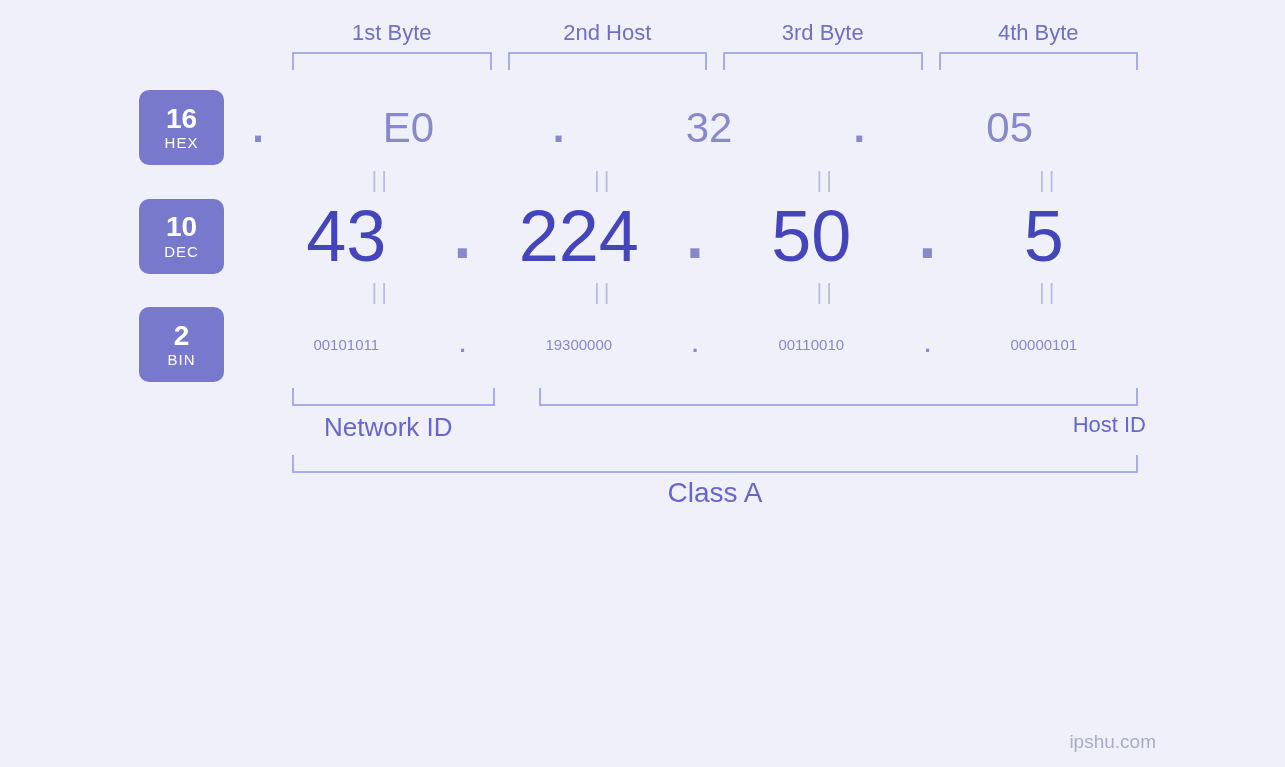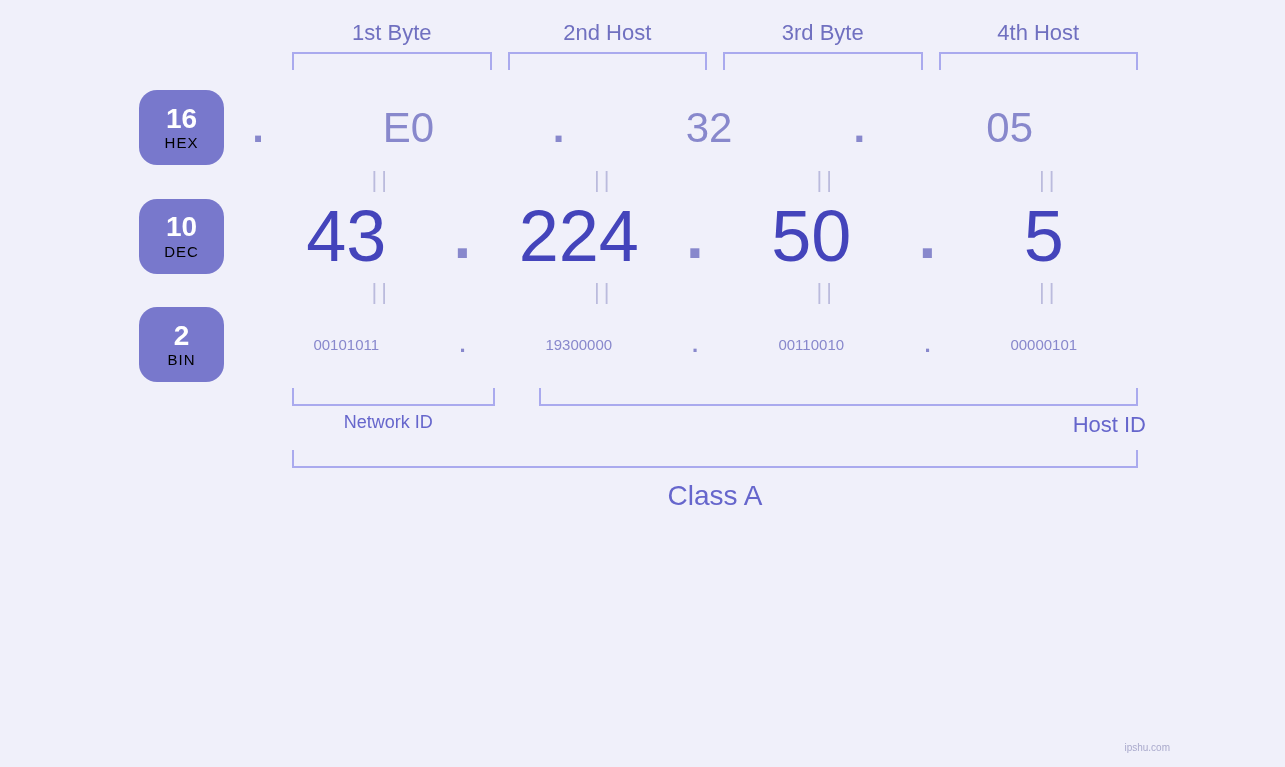--- a/index.html
+++ b/index.html
@@ -64,38 +64,38 @@
       display: flex;
       align-items: center;
       width: 100%;
     }
 
     
     .badge {
       width: 85px;
       height: 75px;
       background: #7878cc;
-      border-radius: 18px;
+      border-radius: 10px;
       display: flex;
       flex-direction: column;
       align-items: center;
       justify-content: center;
       flex-shrink: 0;
       margin-right: 20px;
     }
 
     .badge-num {
       color: white;
       font-size: 28px;
       font-weight: 700;
       line-height: 1.1;
     }
 
     .badge-label {
-      color: #000000;
+      color: #ffffff;
       font-size: 15px;
       font-weight: 400;
       letter-spacing: 1px;
     }
 
     
     .cells {
       display: flex;
       flex: 1;
       align-items: center;
@@ -168,21 +168,21 @@
       display: flex;
       width: 100%;
       padding-left: 145px;
       margin-top: 6px;
     }
 
     .id-label-network {
       flex: 1;
       text-align: center;
       color: #6666cc;
-      font-size: 18px;
+      font-size: 26px;
       font-weight: 500;
     }
 
     .id-label-host {
       flex: 3;
       text-align: right;
       color: #6666cc;
       font-size: 22px;
       font-weight: 500;
     }
@@ -202,39 +202,39 @@
       border-bottom: 2px solid #aaaaee;
       border-left: 2px solid #aaaaee;
       border-right: 2px solid #aaaaee;
     }
 
     
     .class-label-row {
       display: flex;
       width: 100%;
       padding-left: 145px;
-      margin-top: 12px;
+      margin-top: 4px;
       justify-content: center;
     }
 
     .class-label {
       color: #6666cc;
       font-size: 28px;
       font-weight: 500;
       text-align: center;
       flex: 1;
     }
 
     
     .watermark {
       position: absolute;
       bottom: 14px;
-      right: 6px;
+      right: 20px;
       color: #aaaacc;
-      font-size: 10px;
+      font-size: 19px;
     }
 
     
     .eq-row {
       display: flex;
       width: 100%;
       padding-left: 145px;
       height: 30px;
       align-items: center;
     }
@@ -256,21 +256,21 @@
   </style>
 </head>
 <body>
 
 <div class="container">
 
   <div class="byte-labels">
     <div class="byte-label">1st Byte</div>
     <div class="byte-label">2nd Host</div>
     <div class="byte-label">3rd Byte</div>
-    <div class="byte-label">4th Host</div>
+    <div class="byte-label">4th Byte</div>
   </div>
 
   <div class="brackets-top">
     <div class="bracket"></div>
     <div class="bracket"></div>
     <div class="bracket"></div>
     <div class="bracket"></div>
   </div>
 
   <div class="row">

